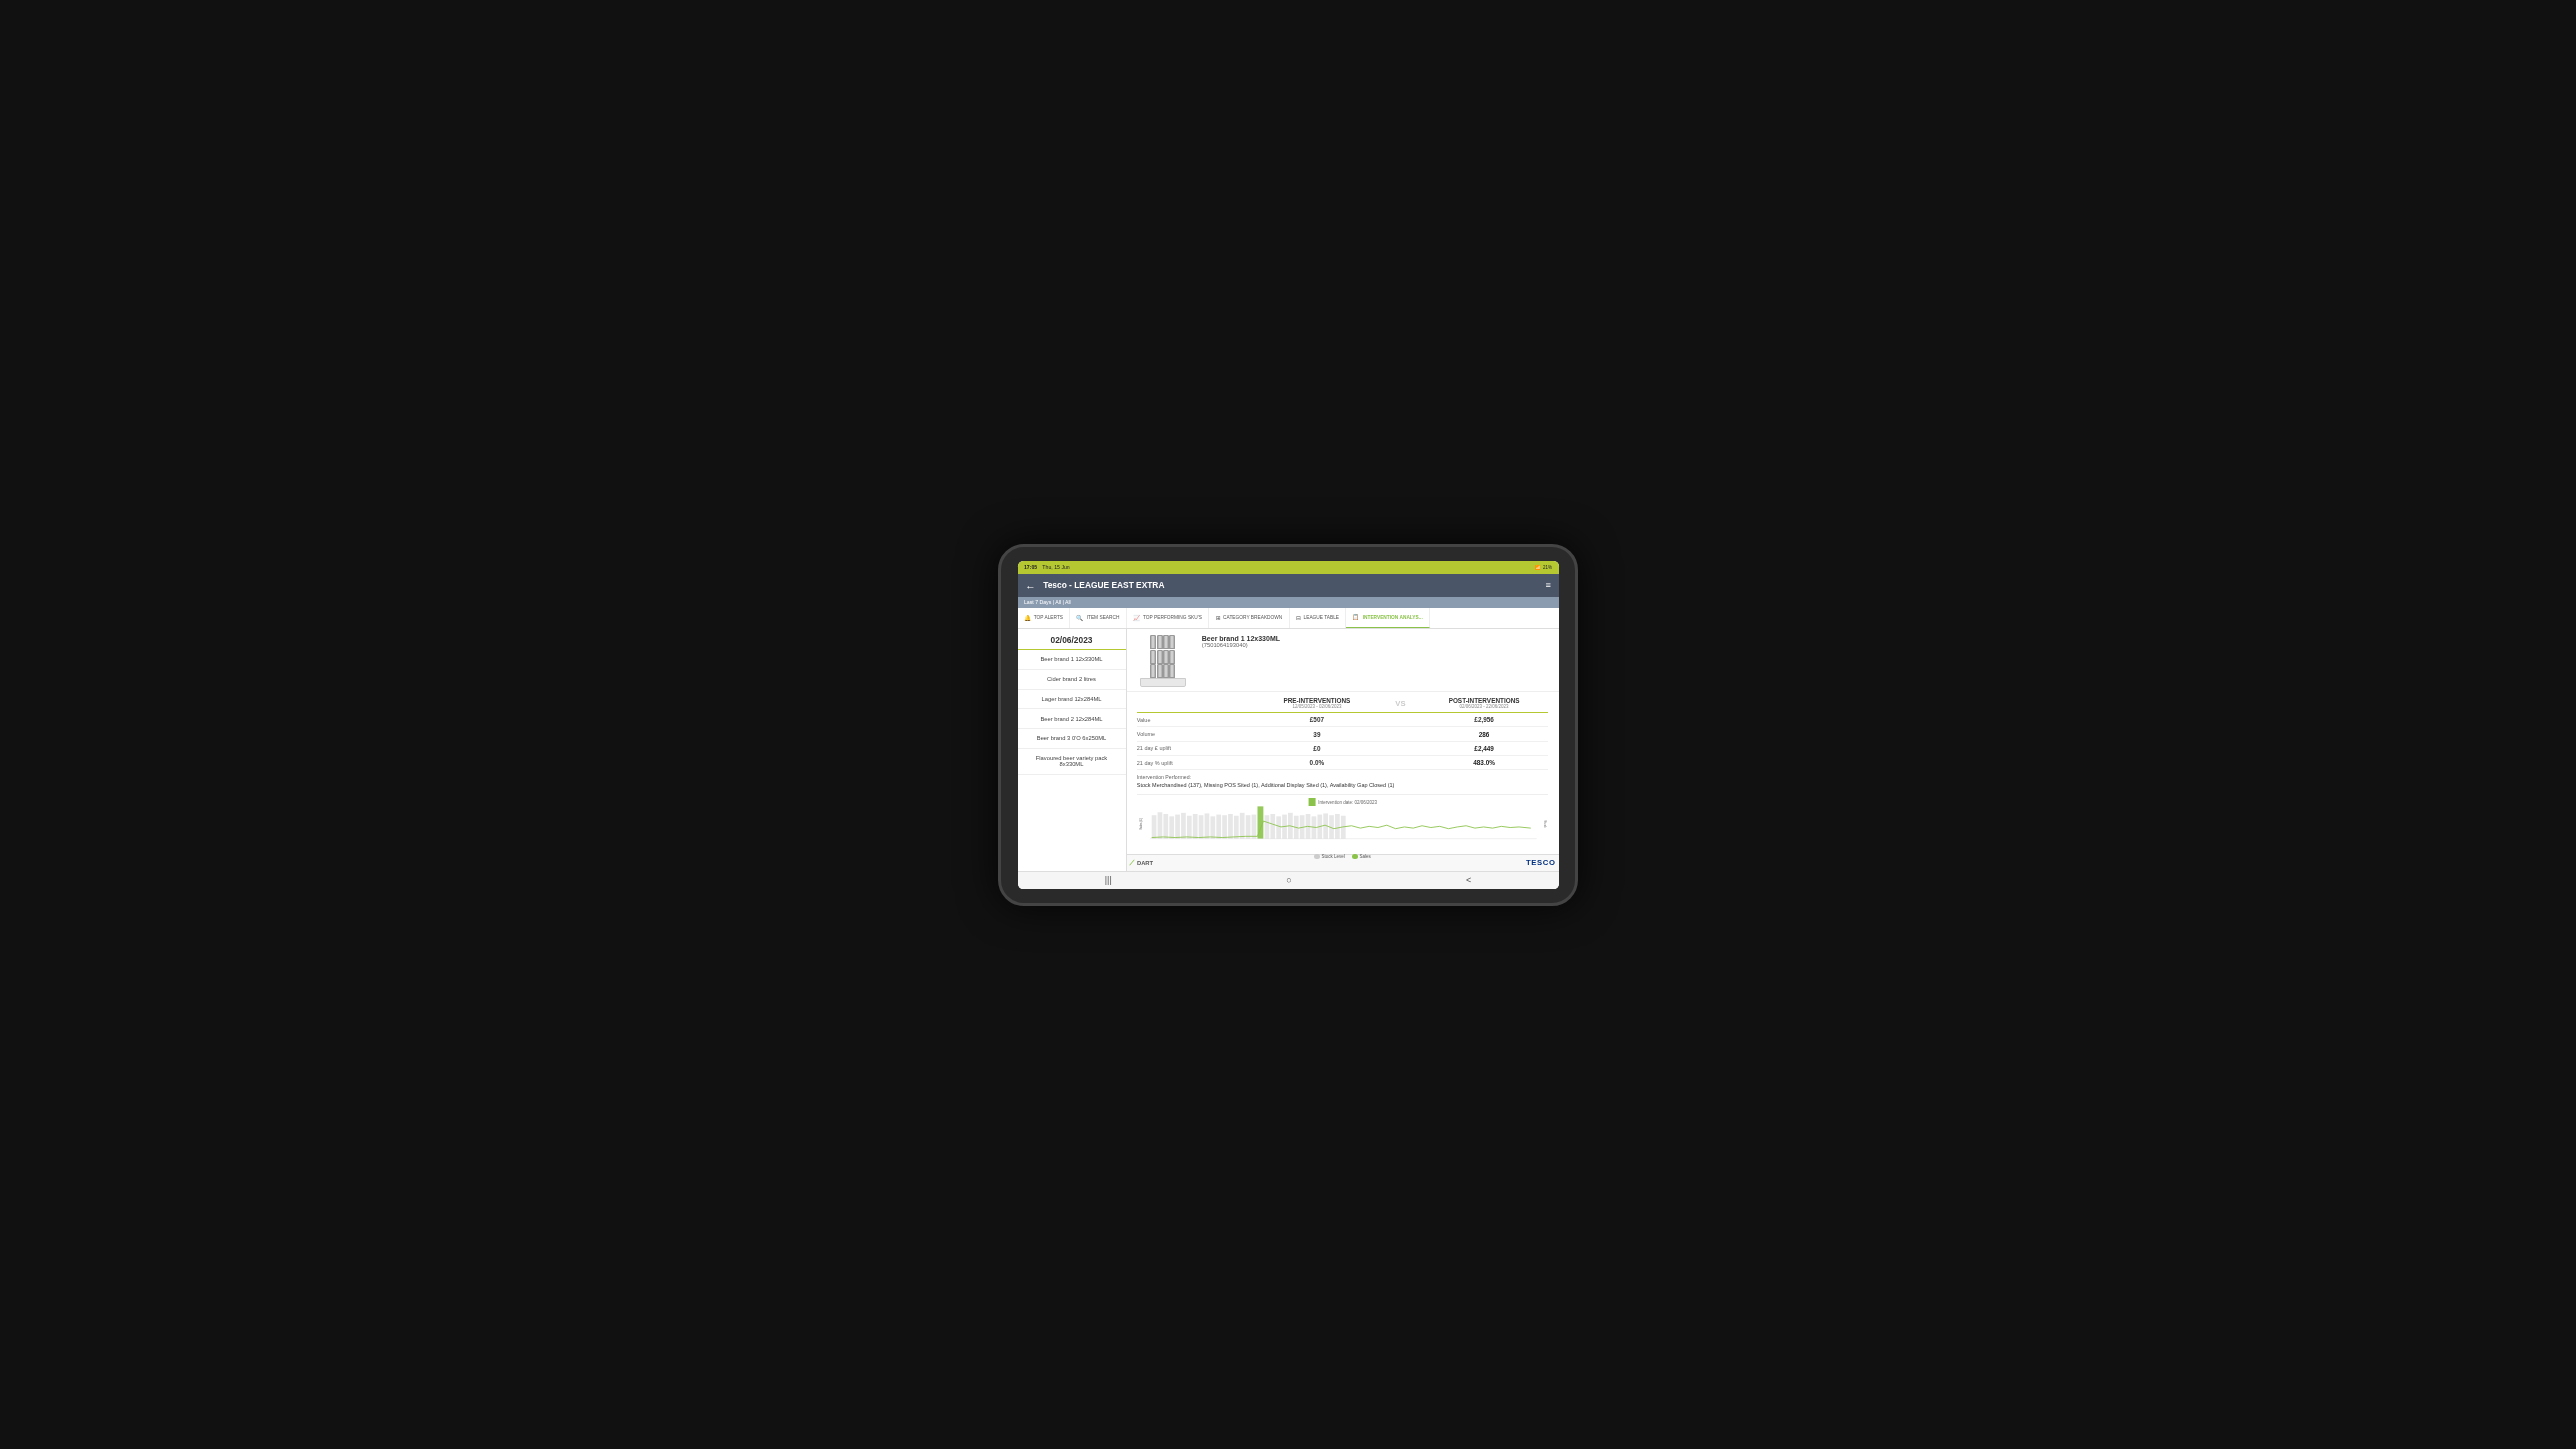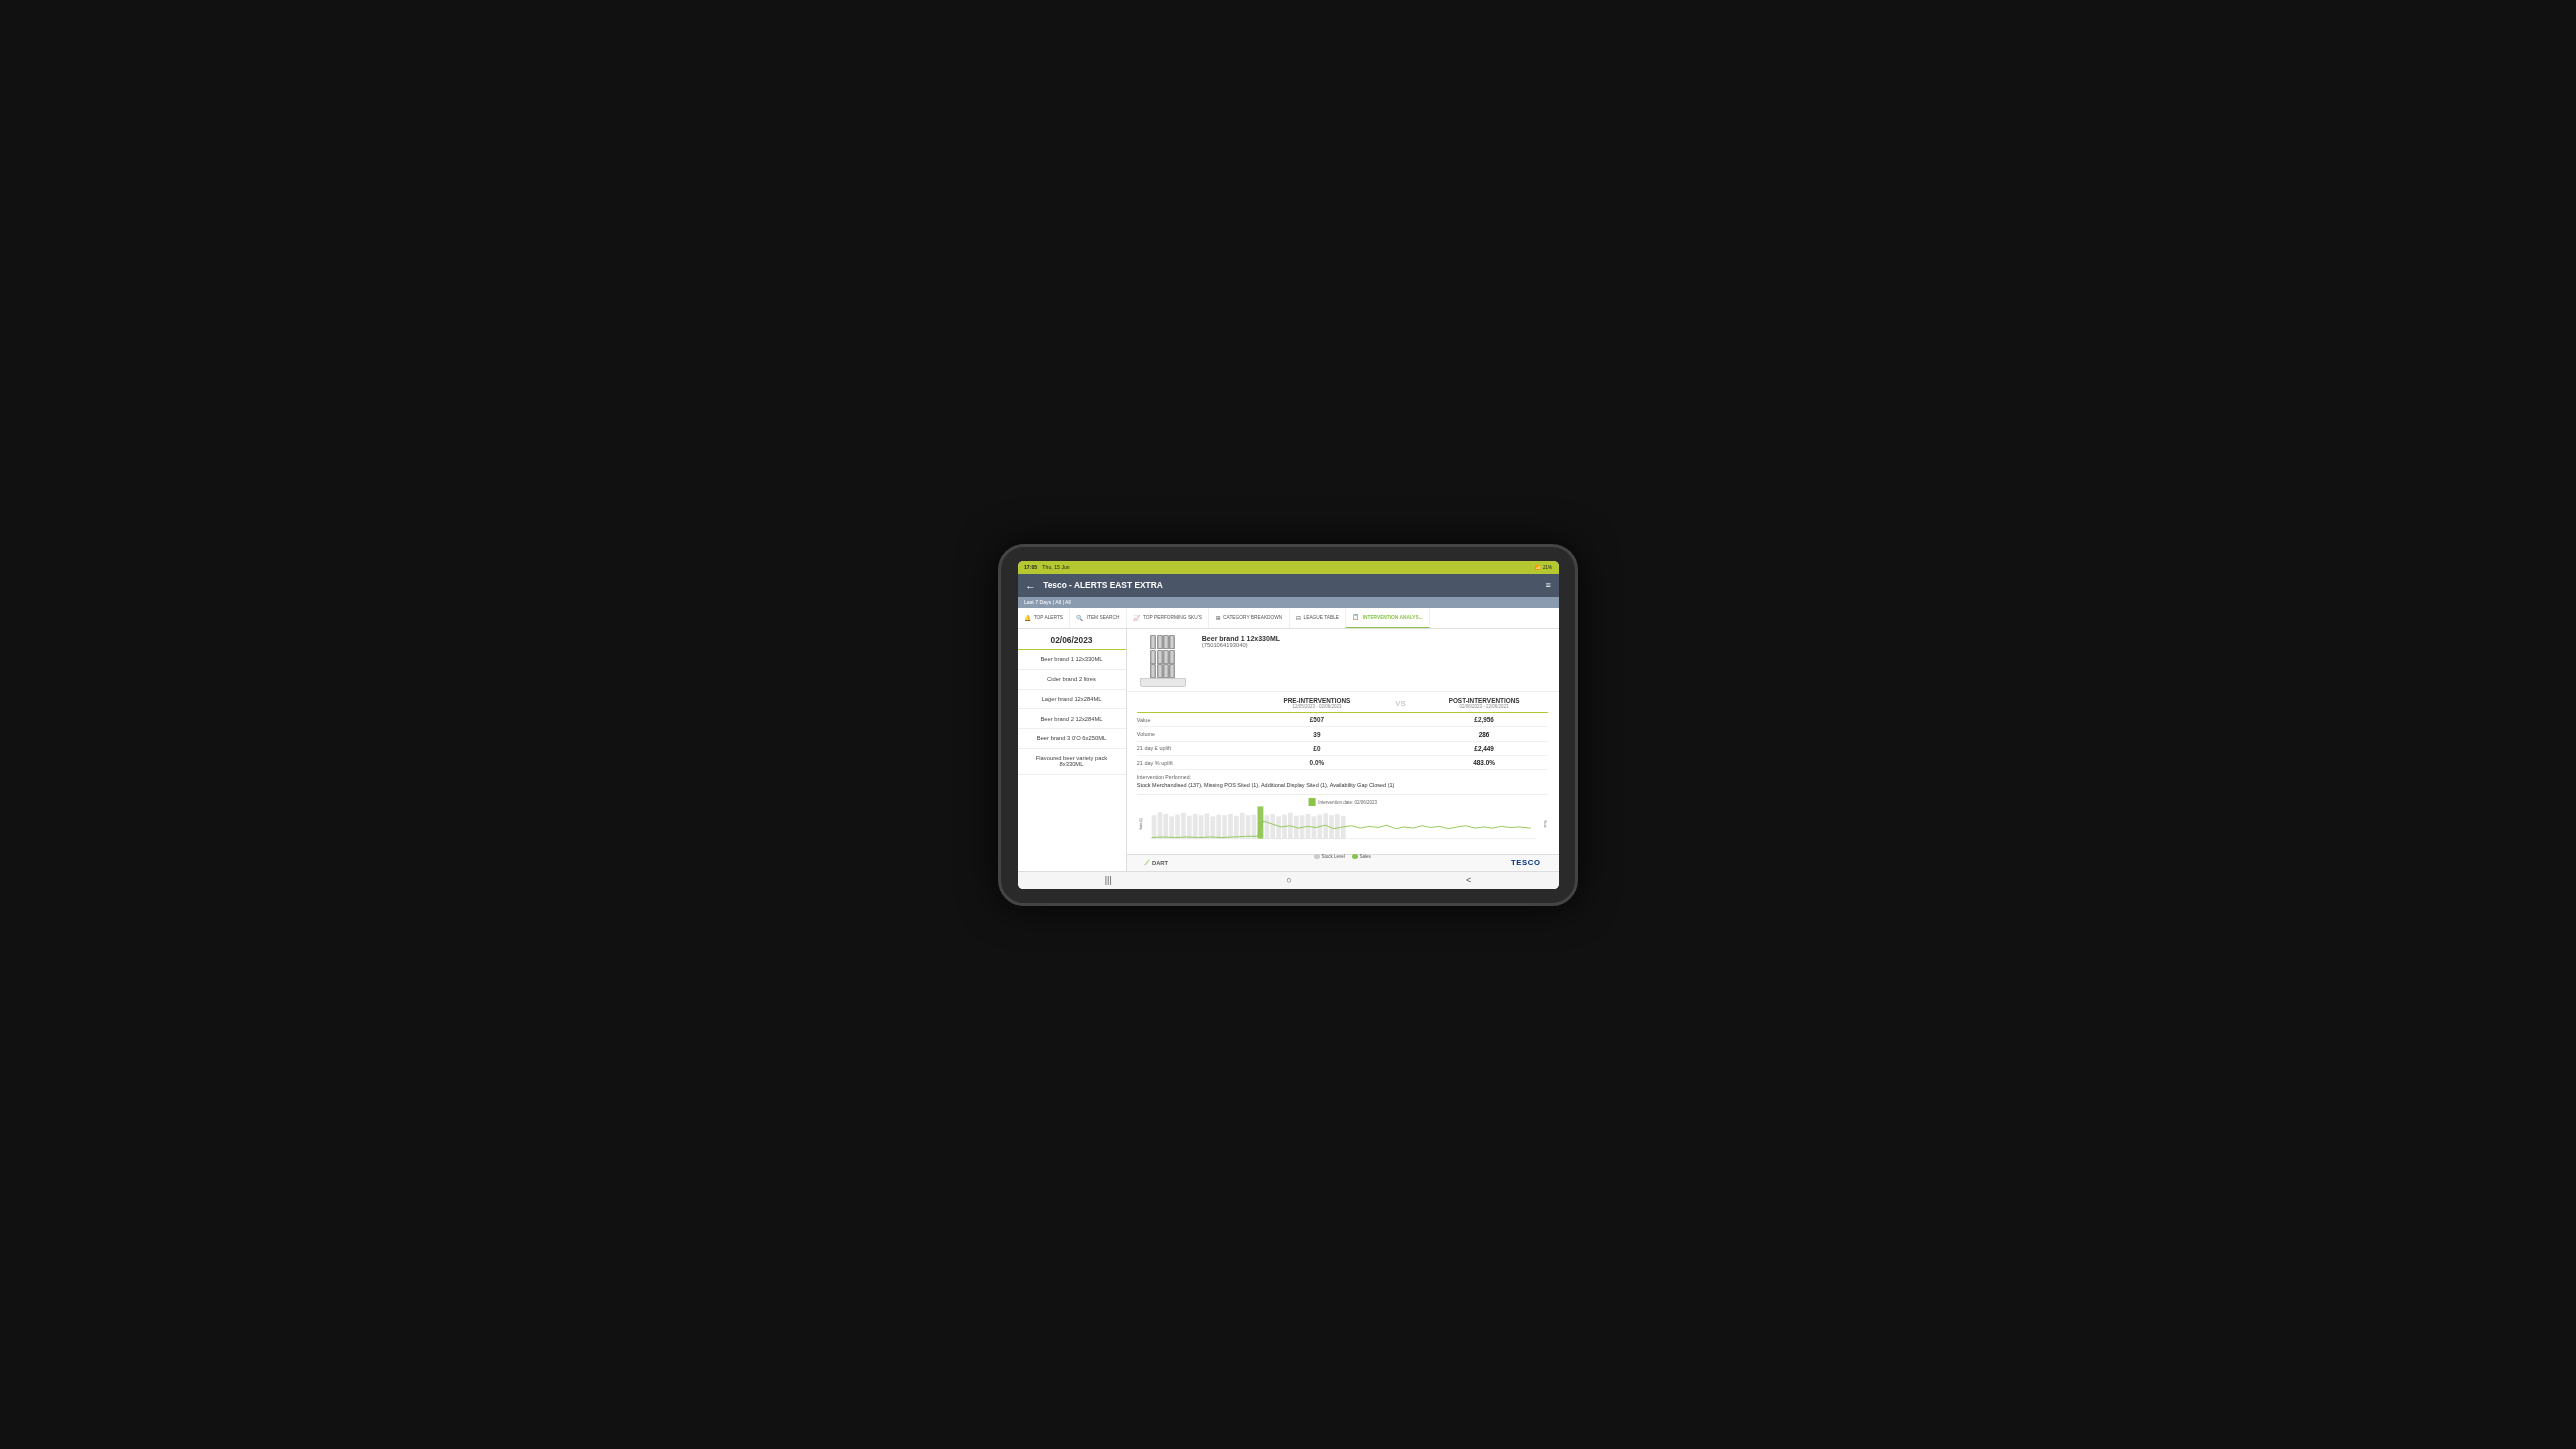--- a/index.html
+++ b/index.html
@@ -299,21 +299,21 @@
       border-radius: 50%;
       background: #8bc34a;
     }
     
     .footer {
       background: #f8f8f8;
       height: 16.7px;
       display: flex;
       align-items: center;
       justify-content: space-between;
-      padding: 0 18px;
+      padding: 0 3px;
       border-top: 0.6px solid #ddd;
       flex-shrink: 0;
     }
     .footer-dart {
       display: flex;
       align-items: center;
       gap: 2.6px;
       font-size: 5.8px;
       color: #555;
       font-weight: bold;
@@ -370,21 +370,21 @@
       <span class="status-bar-time">17:05</span>
       <span class="status-bar-date">Thu, 15 Jun</span>
       <div class="status-bar-icons">
         <span>📶</span>
         <span>21%</span>
       </div>
     </div>
 
     <div class="header">
       <span class="header-back">←</span>
-      <span class="header-title">Tesco - ALERTS EAST EXTRA</span>
+      <span class="header-title">Tesco - LEAGUE EAST EXTRA</span>
       <span class="header-filter">≡</span>
     </div>
 
     <div class="filter-bar">
       <span>Last 7 Days | All | All</span>
     </div>
 
     <div class="nav-tabs">
       <div class="nav-tab">
         <span class="nav-tab-icon">🔔</span>

